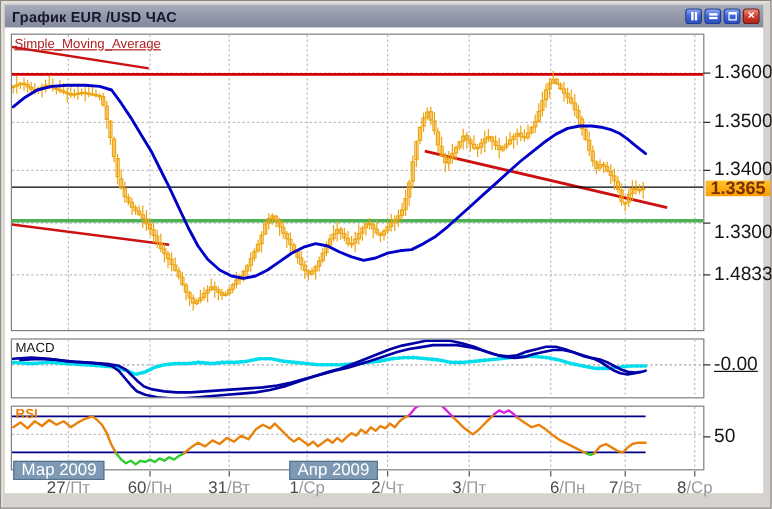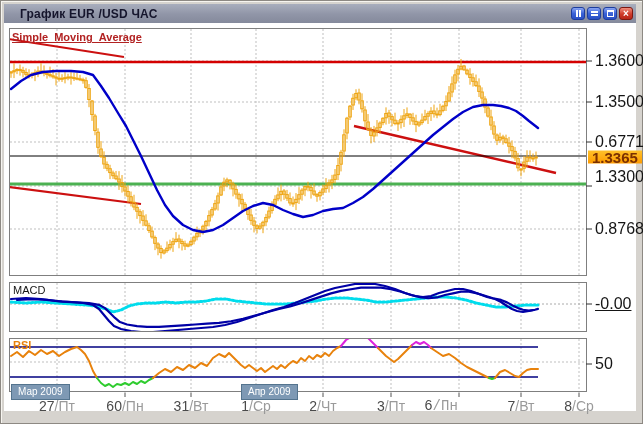--- a/index.html
+++ b/index.html
@@ -1,46 +1,46 @@
 <!DOCTYPE html>
 <html><head>
 <meta charset="utf-8">
 <style>
   html,body{margin:0;padding:0;}
   body{width:643px;height:424px;position:relative;background:#9a9a9a;font-family:"Liberation Sans",sans-serif;overflow:hidden;}
   .window{position:absolute;inset:0;background:#d6d3ce;border:1px solid #8d8983;box-shadow:inset 1px 1px 0 #f7f5f0;box-sizing:border-box;}
   .titlebar{position:absolute;left:3px;top:3px;right:6px;height:19px;background:linear-gradient(180deg,#a9aebd 0%,#9095a7 55%,#858a9c 100%);display:flex;align-items:center;}
-  .title{color:#15152c;font-size:12px;font-weight:bold;padding-left:16px;letter-spacing:.2px;}
+  .title{color:#15152c;font-size:12px;font-weight:bold;padding-left:6px;letter-spacing:.2px;}
   .winbtns{margin-left:auto;display:flex;gap:2px;padding-right:3px;}
   .wbtn{width:14px;height:13px;border-radius:3px;border:1px solid #1d3d9d;box-sizing:border-box;
         background:linear-gradient(180deg,#8aa5f2 0%,#3b63d8 50%,#2a4fc4 100%);
         display:flex;align-items:center;justify-content:center;cursor:pointer;}
   .wbtn.red{border-color:#7d1810;background:linear-gradient(180deg,#ef8d7c 0%,#cf3a2a 55%,#b82517 100%);}
   .g-pause{display:flex;gap:1px}.g-pause i{display:block;width:2px;height:7px;background:#fff}
   .g-min{display:block;width:7px;height:5px;border-top:2px solid #fff;border-bottom:2px solid #fff;box-sizing:border-box}
   .g-max{display:block;width:7px;height:7px;border:1px solid #fff;border-top:2px solid #fff;box-sizing:border-box}
   .g-close{color:#fff;font-size:10px;font-weight:bold;line-height:9px;}
   .content{position:absolute;left:3px;top:22px;right:6px;bottom:12px;background:#ffffff;}
   .panel{position:absolute;background:#fff;border:1px solid #7f7f7f;box-sizing:border-box;}
   #mainPanel{left:8px;top:27px;width:578px;height:248px;}
   #macdPanel{left:8px;top:281px;width:578px;height:50px;}
   #rsiPanel{left:8px;top:337px;width:578px;height:54px;}
   #svg{position:absolute;left:0;top:0;pointer-events:none;}
   .chart-label{position:absolute;font-size:11px;pointer-events:none;}
-  #smaLabel{left:11px;top:30px;color:#b22222;font-weight:bold;text-decoration:underline;}
+  #smaLabel{left:11px;top:30px;color:#b22222;font-weight:normal;text-decoration:underline;}
   #macdLabel{left:12px;top:283px;color:#151515;}
   #rsiLabel{left:12px;top:338px;color:#e8820c;font-weight:bold;}
   .axlab{position:absolute;left:594px;transform:translateY(-50%);font-size:16px;color:#151515;white-space:nowrap;}
   .price-tag{position:absolute;left:587px;top:156px;transform:translateY(-50%);
              background:linear-gradient(180deg,#ffc12a,#ff9c00);color:#7b3000;
              font-size:15px;font-weight:bold;padding:0 4px;line-height:13px;}
   .xlab{position:absolute;top:397px;transform:translateX(-50%);font-size:14px;color:#4a4a4a;white-space:nowrap;}
   .xlab .wd{color:#9a9a9a;}
   .badge{position:absolute;top:383px;height:14px;line-height:13px;background:#7e99b4;border:1px solid #54748e;
-         color:#ffffff;font-size:10px;padding:0 6px;box-sizing:content-box;}
+         color:#ffffff;font-size:14px;padding:0 6px;box-sizing:content-box;}
 </style>
 </head>
 <body>
 
 <div class="window">
 
   <div class="titlebar">
     <span class="title">График EUR /USD  ЧАС</span>
     <div class="winbtns">
       <div class="wbtn">
@@ -512,35 +512,35 @@
       </g>
     </svg>
 
   <div class="chart-label" id="smaLabel">Simple_Moving_Average</div>
   <div class="chart-label" id="macdLabel">MACD</div>
   <div class="chart-label" id="rsiLabel">RSI</div>
 
   <div id="priceAxis">
       <div class="axlab" style="top: 60px;">1.3600</div>
       <div class="axlab" style="top: 101px;">1.3500</div>
-      <div class="axlab" style="top: 141px;">0.6771</div>
-      <div class="axlab" style="top: 176px;">1.3300</div>
-      <div class="axlab" style="top: 228px;">0.8768</div>
+      <div class="axlab" style="top: 141px;">1.3400</div>
+      <div class="axlab" style="top: 193px;">1.3300</div>
+      <div class="axlab" style="top: 228px;">1.4833</div>
       <div class="axlab" style="top: 303px; text-decoration: underline;">-0.00</div>
       <div class="axlab" style="top: 363px;">50</div>
     </div>
   <div class="price-tag">1.3365</div>
   <div id="xAxis">
       <div class="xlab" style="left: 56px;"><span>27</span><span class="wd">/Пт</span></div>
       <div class="xlab" style="left: 124px;"><span>60</span><span class="wd">/Пн</span></div>
       <div class="xlab" style="left: 190px;"><span>31</span><span class="wd">/Вт</span></div>
       <div class="xlab" style="left: 255px;"><span>1</span><span class="wd">/Ср</span></div>
       <div class="xlab" style="left: 322px;"><span>2</span><span class="wd">/Чт</span></div>
       <div class="xlab" style="left: 390px;"><span>3</span><span class="wd">/Пт</span></div>
-      <div class="xlab" style="left: 440px; font-family: Liberation Mono, monospace;"><span>6</span><span class="wd">/Пн</span></div>
+      <div class="xlab" style="left: 472px;"><span>6</span><span class="wd">/Пн</span></div>
       <div class="xlab" style="left: 520px;"><span>7</span><span class="wd">/Вт</span></div>
       <div class="xlab" style="left: 578px; text-align: center;"><span>8</span><span class="wd">/Ср</span></div>
     </div>
   <div id="badges">
       <div class="badge" style="left: 10px;">Мар 2009</div>
       <div class="badge" style="left: 240px;">Апр 2009</div>
     </div>
 </div>
 
 </body></html>

